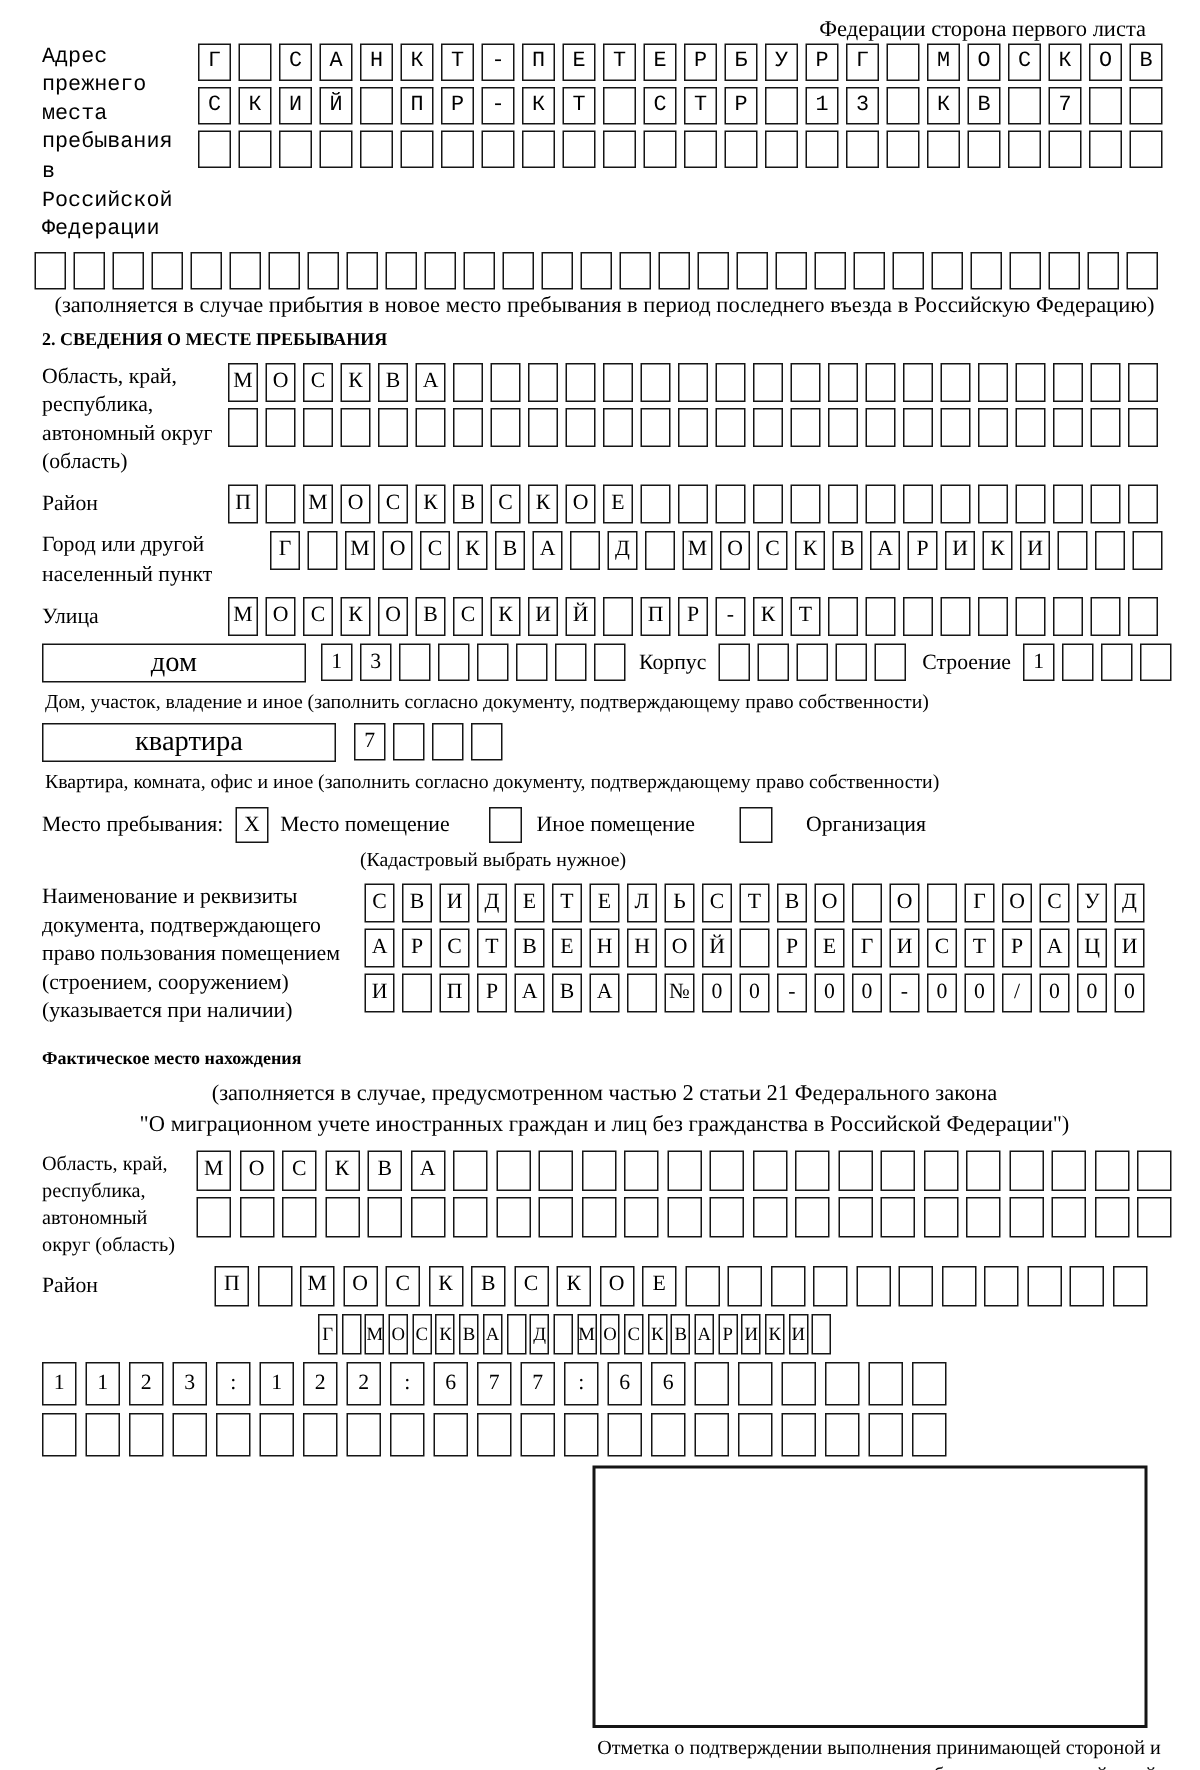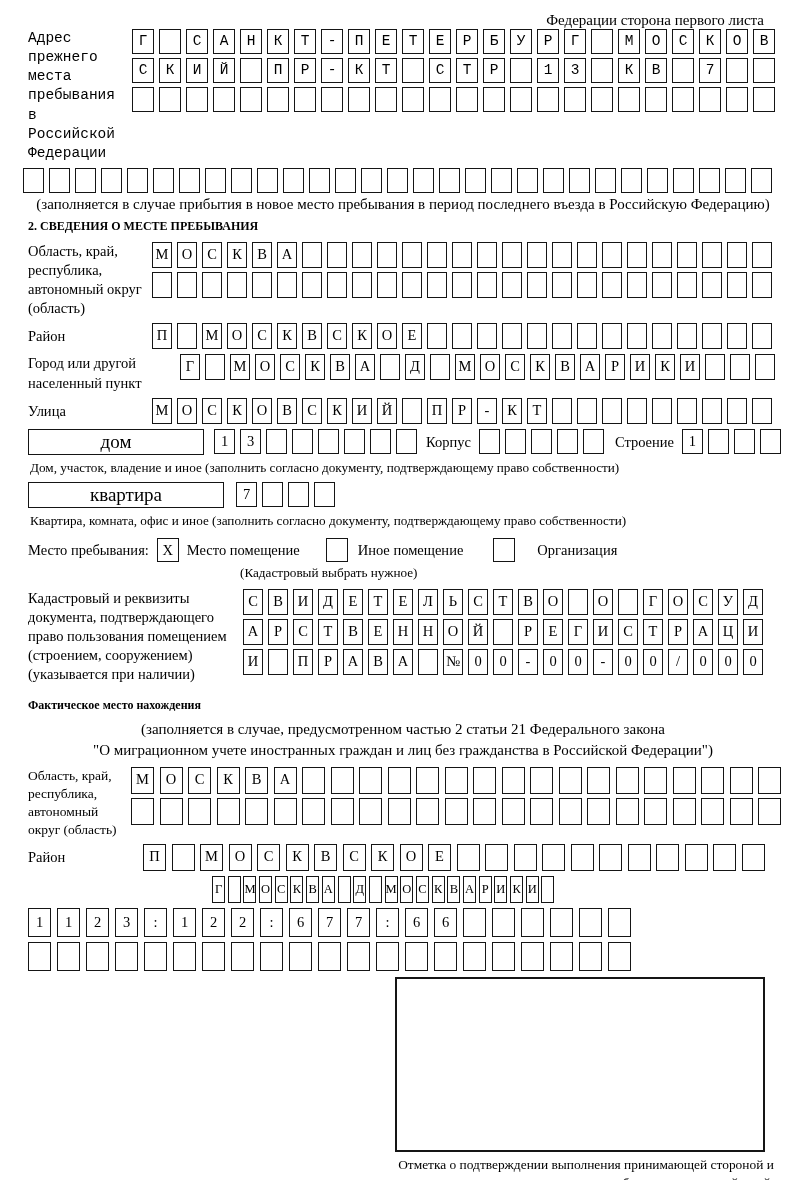--- a/index.html
+++ b/index.html
@@ -354,21 +354,21 @@
     <div class="chk">X</div>
     <div class="lbl-inline" style="margin:0 26px 0 8px;">Место помещение</div>
     <div class="chk"></div>
     <div class="lbl-inline" style="margin:0 30px 0 10px;">Иное помещение</div>
     <div class="chk"></div>
     <div class="lbl-inline" style="margin-left:22px;">Организация</div>
   </div>
   <div class="note" style="margin:0 0 8px 212px;">(Кадастровый выбрать нужное)</div>
 
   <div class="frow">
-    <div class="flabel" style="width:200px;margin-right:15px;">Кадастровый и реквизиты документа, подтверждающего право пользования помещением (строением, сооружением) (указывается при наличии)</div>
+    <div class="flabel" style="width:200px;margin-right:15px;">Наименование и реквизиты документа, подтверждающего право пользования помещением (строением, сооружением) (указывается при наличии)</div>
     <div class="cellcol">
       <div class="cells cw25">
           <div class="cell">С</div>
           <div class="cell">В</div>
           <div class="cell">И</div>
           <div class="cell">Д</div>
           <div class="cell">Е</div>
           <div class="cell">Т</div>
           <div class="cell">Е</div>
           <div class="cell">Л</div>

